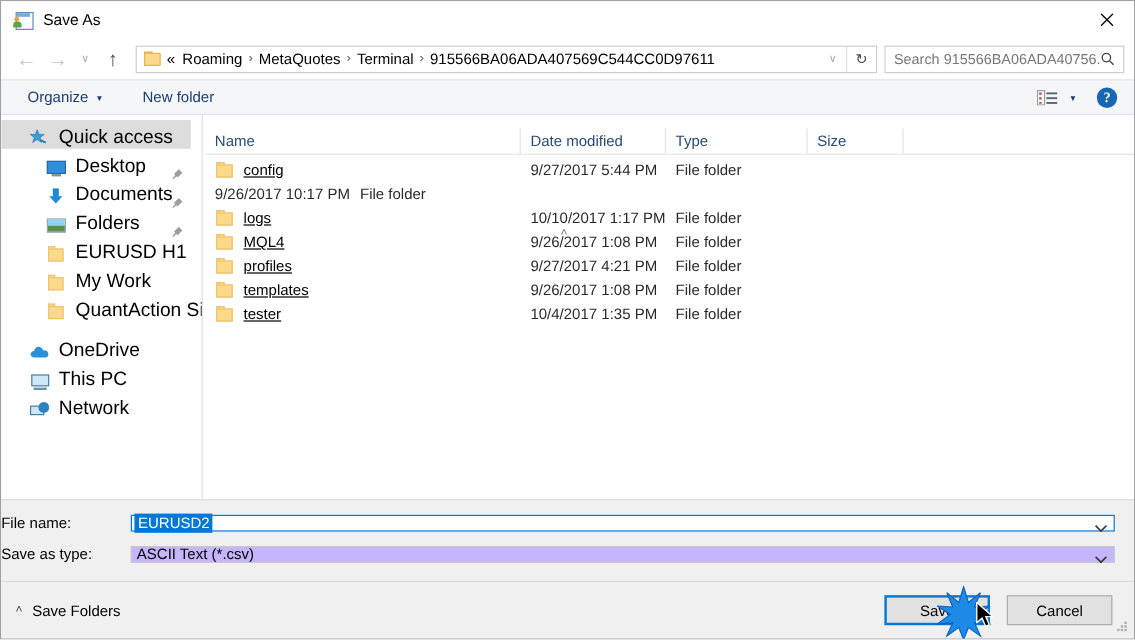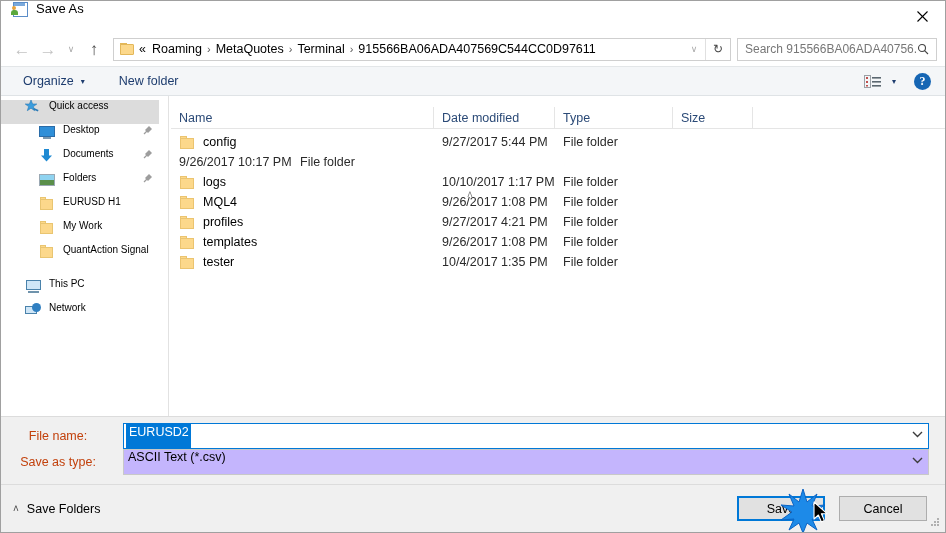--- a/index.html
+++ b/index.html
@@ -21,20 +21,21 @@
     overflow: hidden;
     font-size: 12px;
     color: #000;
   }
 
   
   .titlebar {
     height: 31px;
     background: #ffffff;
     display: flex;
+    align-items: center;
     position: relative;
   }
   .title-icon {
     width: 16px; height: 16px;
     margin-left: 10px;
     position: relative;
   }
   .title-icon .sheet {
     position: absolute; left: 2px; top: 1px;
     width: 13px; height: 13px;
@@ -208,22 +209,22 @@
     width: 168px;
     border-right: 1px solid #e2e2e2;
     box-sizing: border-box;
     padding-top: 4px;
     overflow: hidden;
     position: relative;
   }
   .sb-row {
     height: 24px;
     display: flex;
-    align-items: flex-start;
-    font-size: 10px;
+    align-items: flex-end;
+    font-size: 16px;
     color: #000;
     padding-left: 24px;
     position: relative;
     box-sizing: border-box;
   }
   .sb-row.indent { padding-left: 38px; }
   .sb-row.selected { background: #dcdcdc; width: 158px; }
   .sb-icon {
     width: 17px; height: 16px;
     margin-right: 7px;
@@ -360,23 +361,24 @@
   .frow {
     height: 20px;
     display: flex;
     align-items: center;
     font-size: 12.5px;
     color: #000;
   }
   .frow .cell-name {
     width: 263px;
     display: flex;
-    align-items: flex-end;
+    align-items: flex-start;
     padding-left: 9px;
     box-sizing: border-box;
+    text-decoration: underline;
   }
   .frow .cell-date {
     width: 121px;
     padding-left: 8px;
     box-sizing: border-box;
     color: #2a2a2a;
   }
   .frow .cell-type {
     width: 118px;
     padding-left: 8px;
@@ -420,32 +422,33 @@
   .frm-row {
     display: flex;
     align-items: center;
     height: 22px;
     position: absolute;
     left: 0; right: 0;
   }
   #filename-row { top: 8px; }
   #filetype-row { top: 34px; }
   .frm-label {
-    width: 122px;
-    text-align: center;
+    width: 108px;
+    text-align: left;
     padding-right: 8px;
     font-size: 12.5px;
-    color: #c2410c;
+    color: #000000;
     box-sizing: border-box;
   }
   .frm-field {
     flex: 1;
     margin-right: 16px;
-    height: 26px;
-    display: flex;
+    height: 14px;
+    display: flex;
+    align-items: center;
     box-sizing: border-box;
     position: relative;
   }
   #filename-field {
     background: #ffffff;
     border: 1px solid #0078d7;
   }
   #filetype-field {
     background: #c4b5fd;
     border: 1px solid #c8c8c8;
@@ -715,20 +718,28 @@
       <div class="sb-row indent">
         <div class="sb-icon ico-folder">
           <div class="ft"></div>
             <div class="fb"></div>
         </div>
         <span class="sb-label">QuantAction Signal</span>
       </div>
 
       <div class="sb-gap"></div>
 
+      <div class="sb-row">
+        <div class="sb-icon">
+          <svg width="17" height="12" viewBox="0 0 17 12">
+            <path d="M4,11 C1.6,11 0.2,9.4 0.6,7.6 C1,6.1 2.4,5.4 3.4,5.5 C3.8,3 5.9,1.6 8,2.1 C9.6,2.5 10.6,3.7 10.9,5 C12.9,4.6 15,5.6 15.3,7.7 C15.6,9.7 14,11 12.4,11 Z" fill="#2b8fd8"></path>
+          </svg>
+        </div>
+        <span class="sb-label">OneDrive</span>
+      </div>
 
       <div class="sb-row">
         <div class="sb-icon ico-pc">
           <div class="scr2"></div>
             <div class="base2"></div>
         </div>
         <span class="sb-label">This PC</span>
       </div>
 
       <div class="sb-row">

